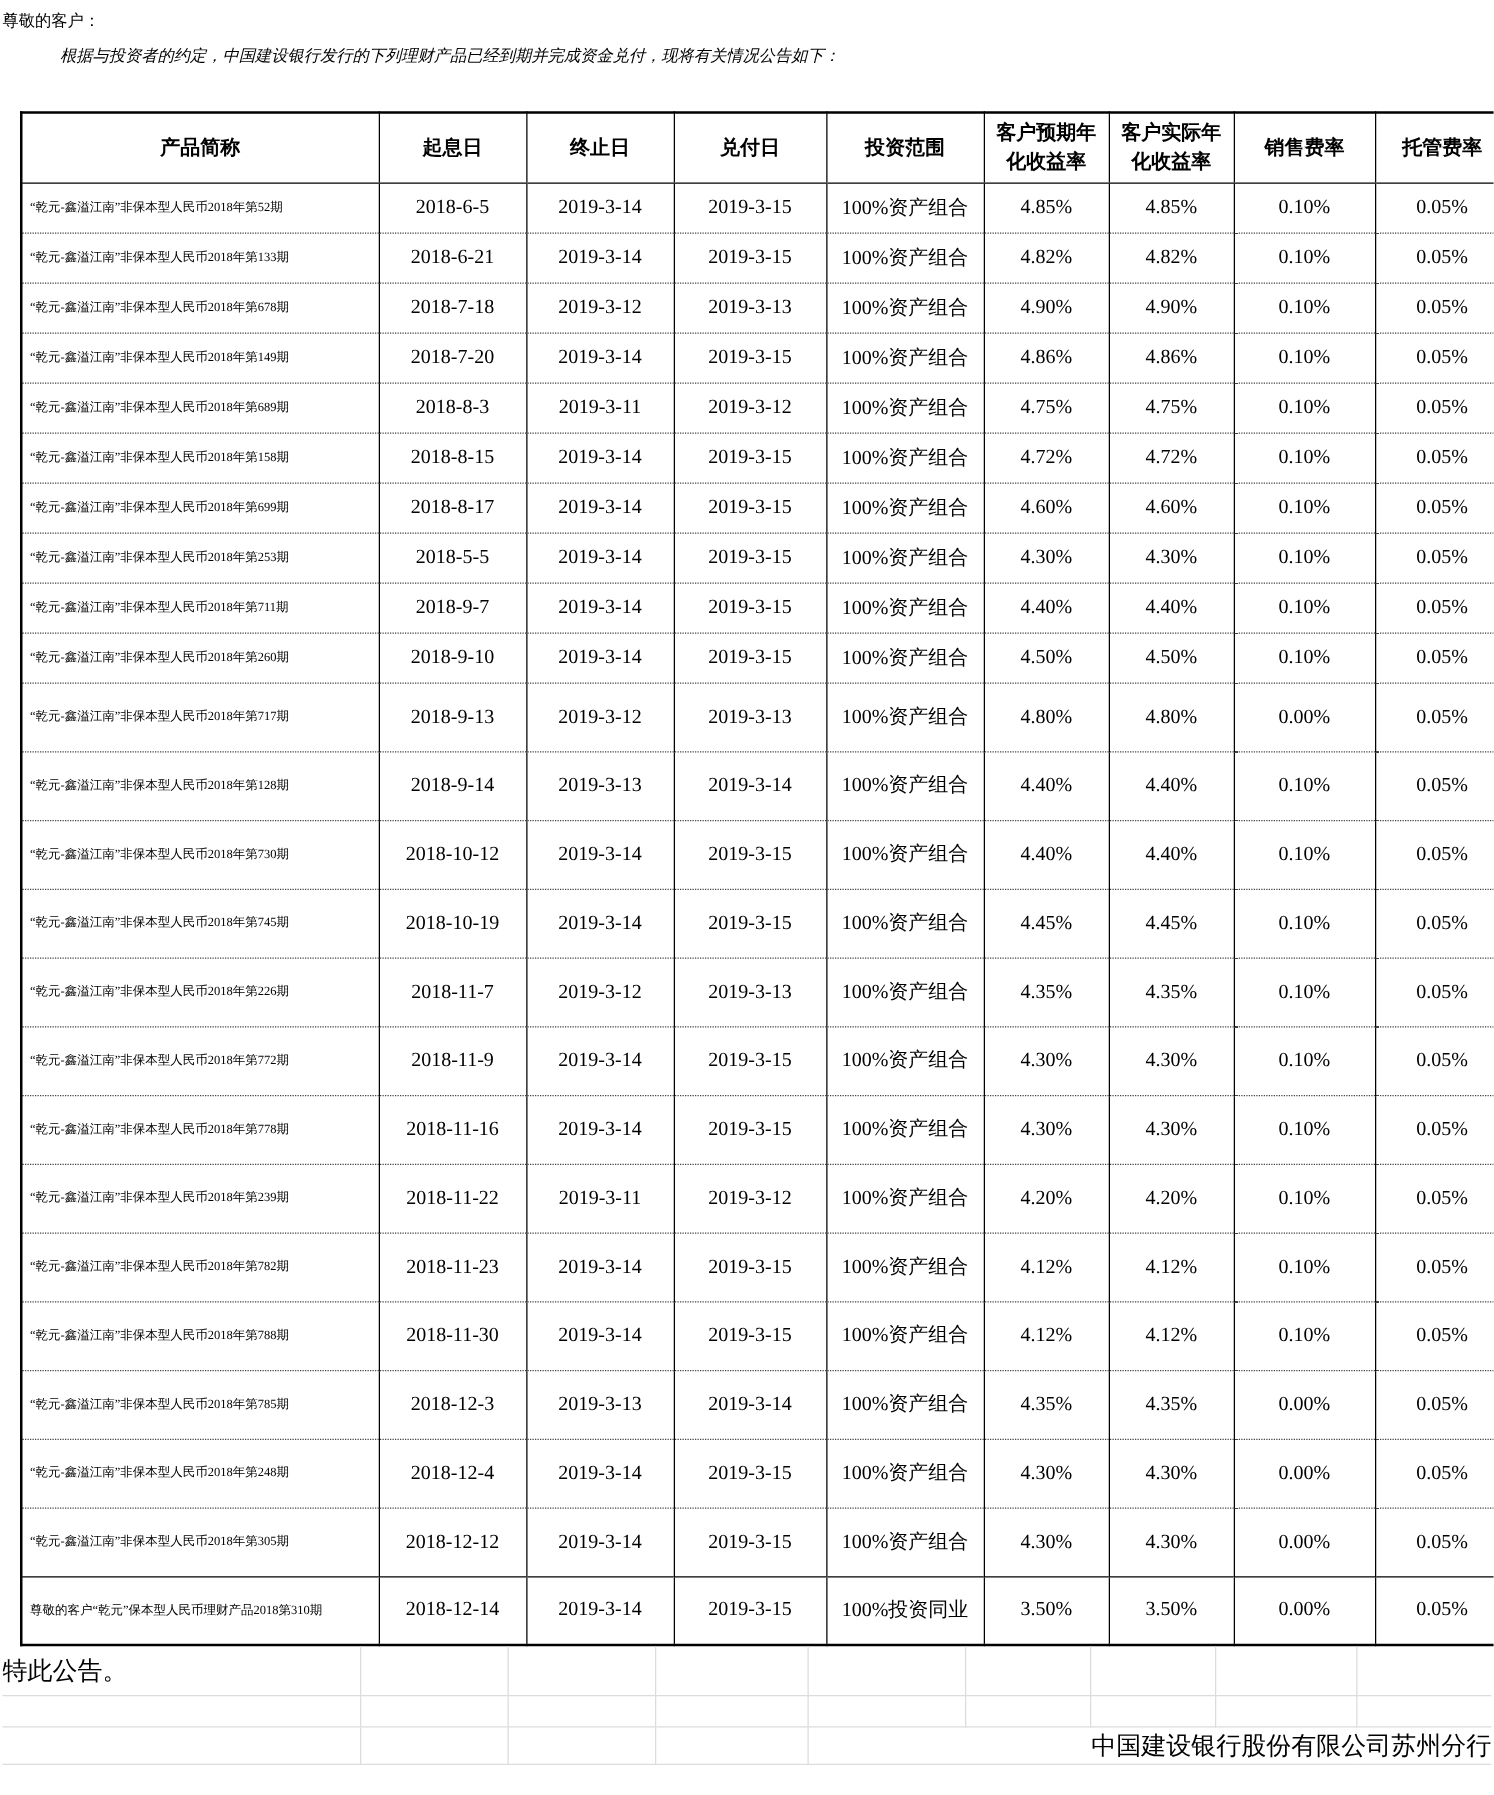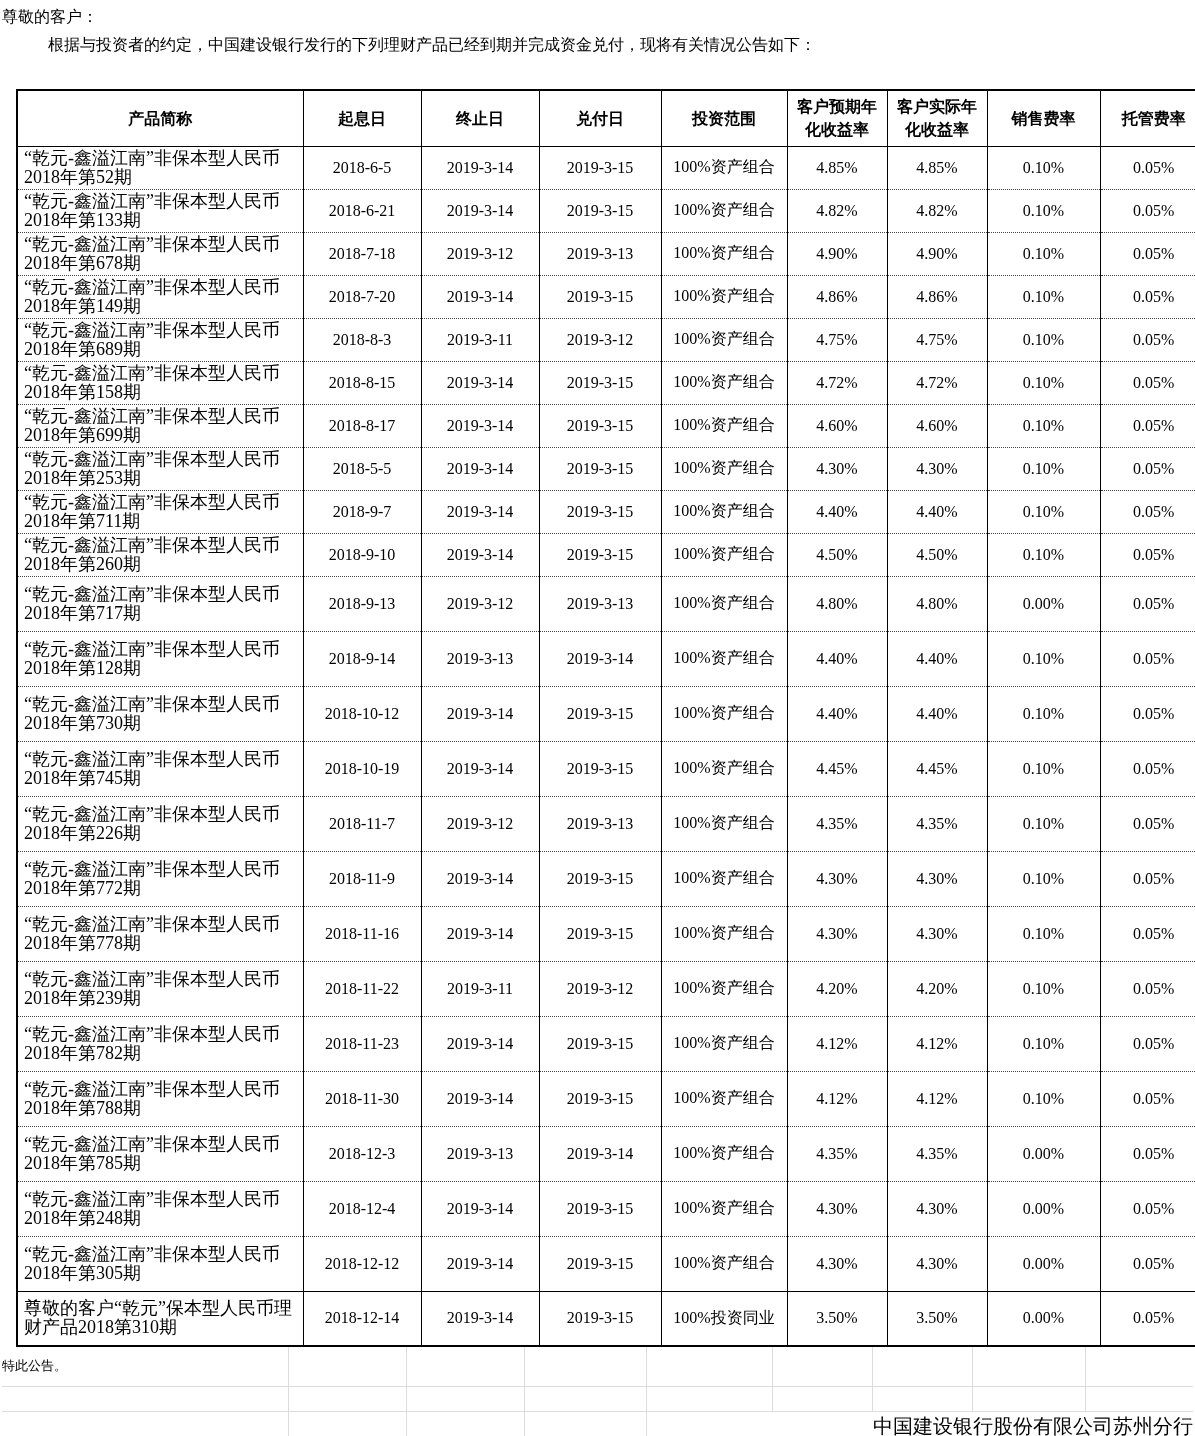--- a/index.html
+++ b/index.html
@@ -14,26 +14,27 @@
     height: 1436px;
     overflow: hidden;
     background: #ffffff;
   }
   
   .intro {
     padding: 3px 0 0 2px;
   }
   .intro p {
     margin: 0;
-    font-size: 16px;
+    font-size: 13px;
     line-height: 28px;
     white-space: nowrap;
   }
   .intro p.indent {
     text-indent: 46px;
+    font-style: italic;
   }
   
   table {
     border-collapse: collapse;
     table-layout: fixed;
     width: 1191px;
     margin-left: 2px;
   }
   table.main {
     margin-top: 30px;
@@ -60,40 +61,40 @@
   .main td {
     font-size: 16px;
     text-align: center;
     vertical-align: middle;
   }
   .main tbody td {
     border-top: 1px dotted #444;
   }
   .main td.name {
     text-align: left;
-    font-size: 18px;
+    font-size: 10px;
     line-height: 19px;
     padding: 2px 2px 2px 6px;
   }
   tr.h40 { height: 40px; }
   tr.h55 { height: 55px; }
   tr.last-row td { border-top: 1px solid #000; }
   
   table.footer td {
     border-right: 1px solid #dcdcdc;
     border-bottom: 1px solid #dcdcdc;
     overflow: hidden;
     padding: 0;
   }
   table.footer td:last-child { border-right: none; }
   tr.notice-row  { height: 39px; }
   tr.empty-row   { height: 25px; }
   tr.company-row { height: 30px; }
   td.notice {
-    font-size: 13px;
+    font-size: 20px;
     padding-left: 45px;
     white-space: nowrap;
     vertical-align: middle;
   }
   td.right-text {
     text-align: right;
     font-size: 20px;
     padding-right: 3px;
     white-space: nowrap;
     vertical-align: middle;

